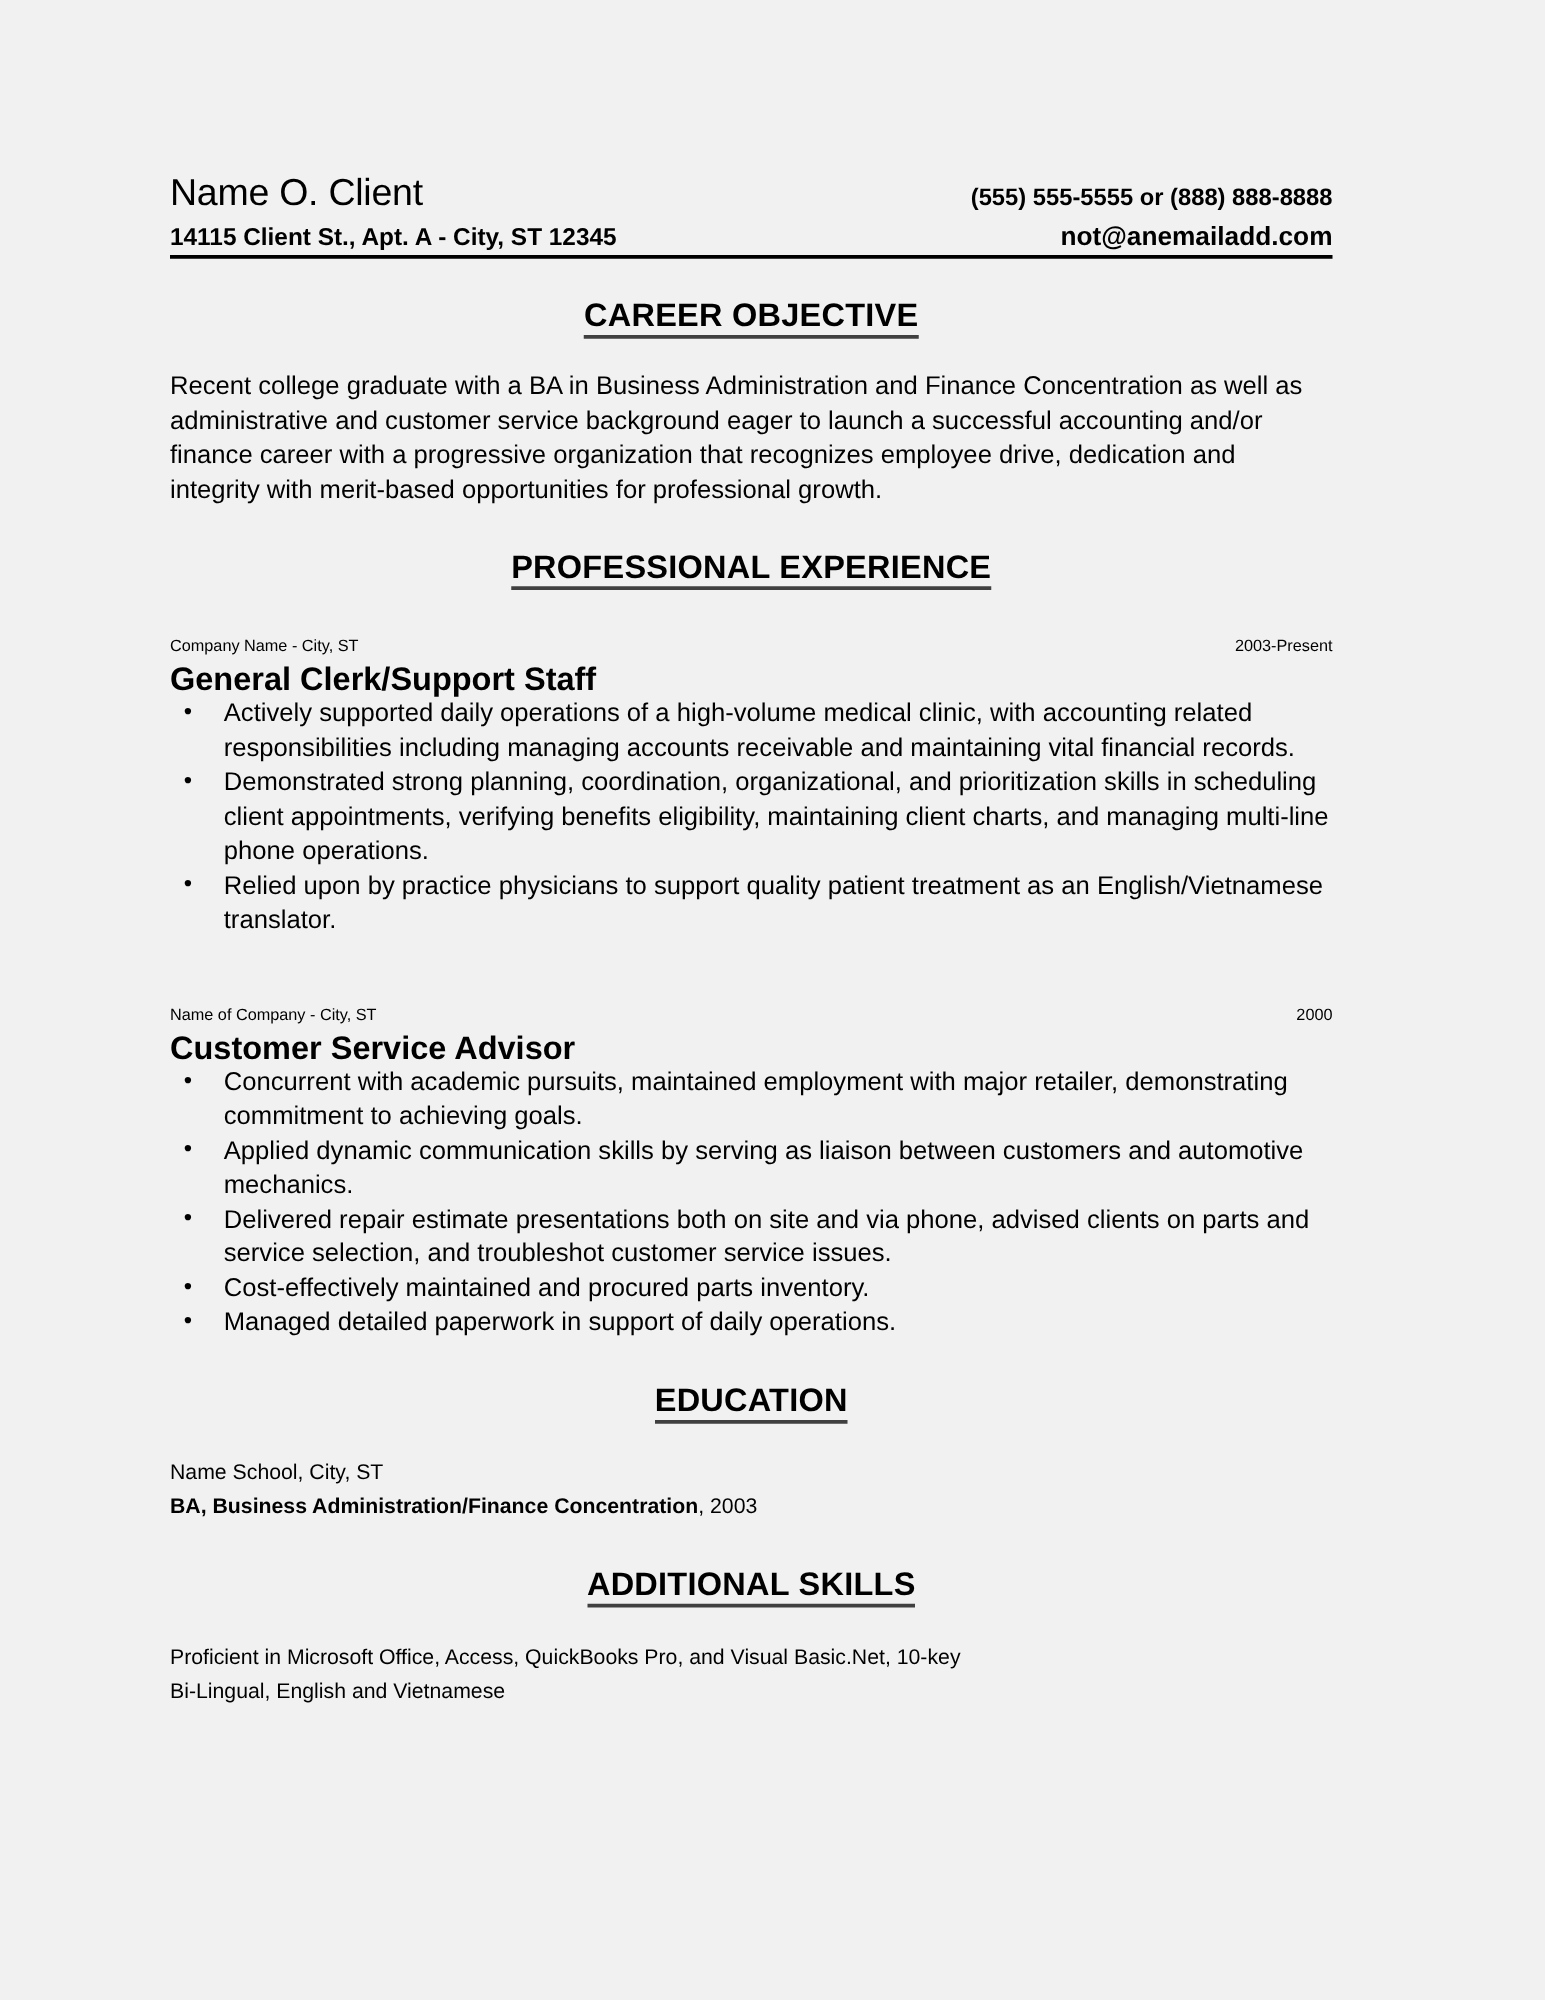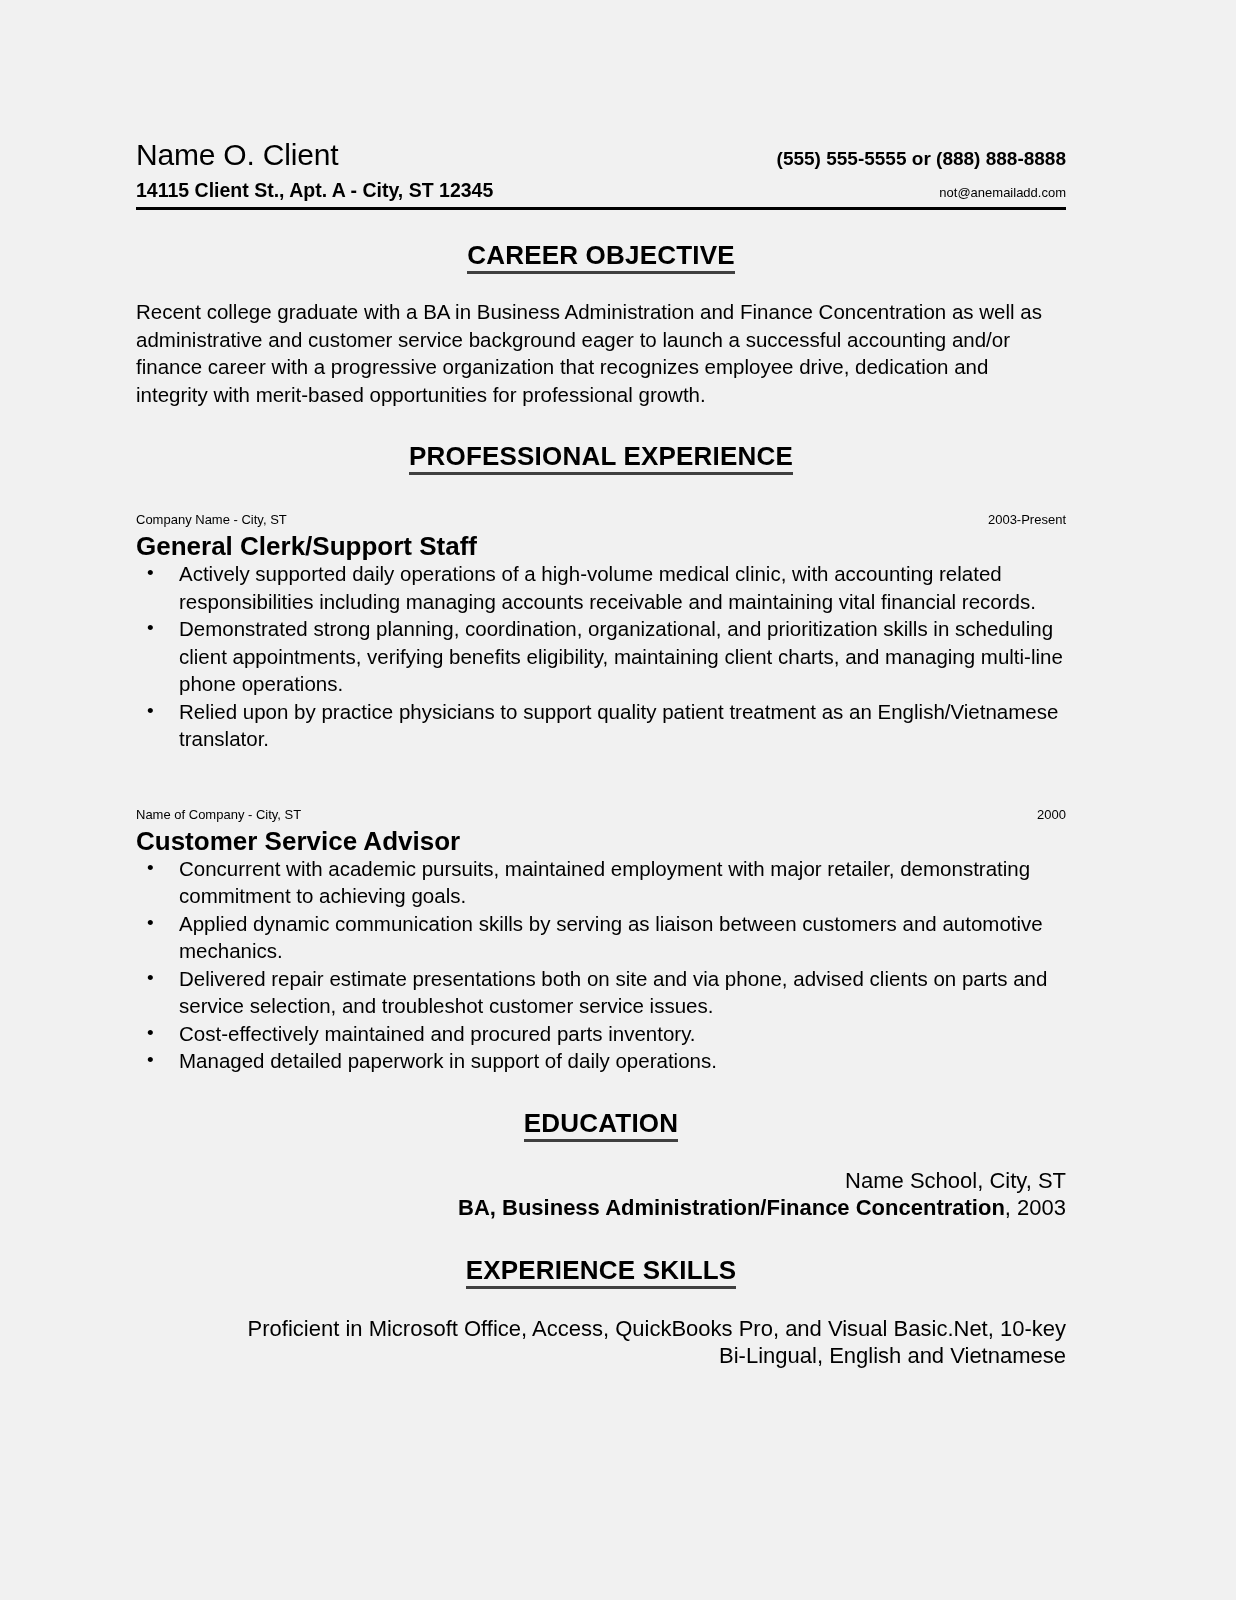--- a/index.html
+++ b/index.html
@@ -50,22 +50,22 @@
     border-bottom: 3px solid #000000;
     padding-bottom: 1px;
     margin-top: 0px;
   }
   .hdr-address {
     font-size: 19.5px;
     font-weight: bold;
     line-height: 26px;
   }
   .hdr-email {
-    font-size: 13px;
-    font-weight: normal;
+    font-size: 21px;
+    font-weight: bold;
     line-height: 26px;
   }
 
   
   .section-heading {
     text-align: center;
     font-size: 26px;
     font-weight: bold;
     letter-spacing: 0.2px;
     width: 930px;
@@ -111,23 +111,23 @@
   ul.bullets li::before {
     content: "\2022";
     position: absolute;
     left: 11px;
     top: -1px;
     font-size: 19px;
     line-height: 27.5px;
   }
 
   .centered {
-    text-align: right;
-    width: 930px;
-    font-size: 22px;
+    text-align: left;
+    width: 930px;
+    font-size: 17px;
     line-height: 27.5px;
   }
   .bold {
     font-weight: bold;
   }
 
   
   .sp-objective-head { margin-top: 30px; }
   .sp-objective-body { margin-top: 27px; }
   .sp-exp-head { margin-top: 33px; }
@@ -190,18 +190,18 @@
 
   <div class="section-heading sp-edu-head">
     <span>EDUCATION</span>
   </div>
   <div class="centered sp-edu-body">Name School, City, ST</div>
   <div class="centered">
     <span class="bold">BA, Business Administration/Finance Concentration</span><span>, 2003</span>
   </div>
 
   <div class="section-heading sp-skills-head">
-    <span>EXPERIENCE SKILLS</span>
+    <span>ADDITIONAL SKILLS</span>
   </div>
   <div class="centered sp-skills-body">Proficient in Microsoft Office, Access, QuickBooks Pro, and Visual Basic.Net, 10-key</div>
   <div class="centered">Bi-Lingual, English and Vietnamese</div>
 
 </div>
 
 </body></html>

